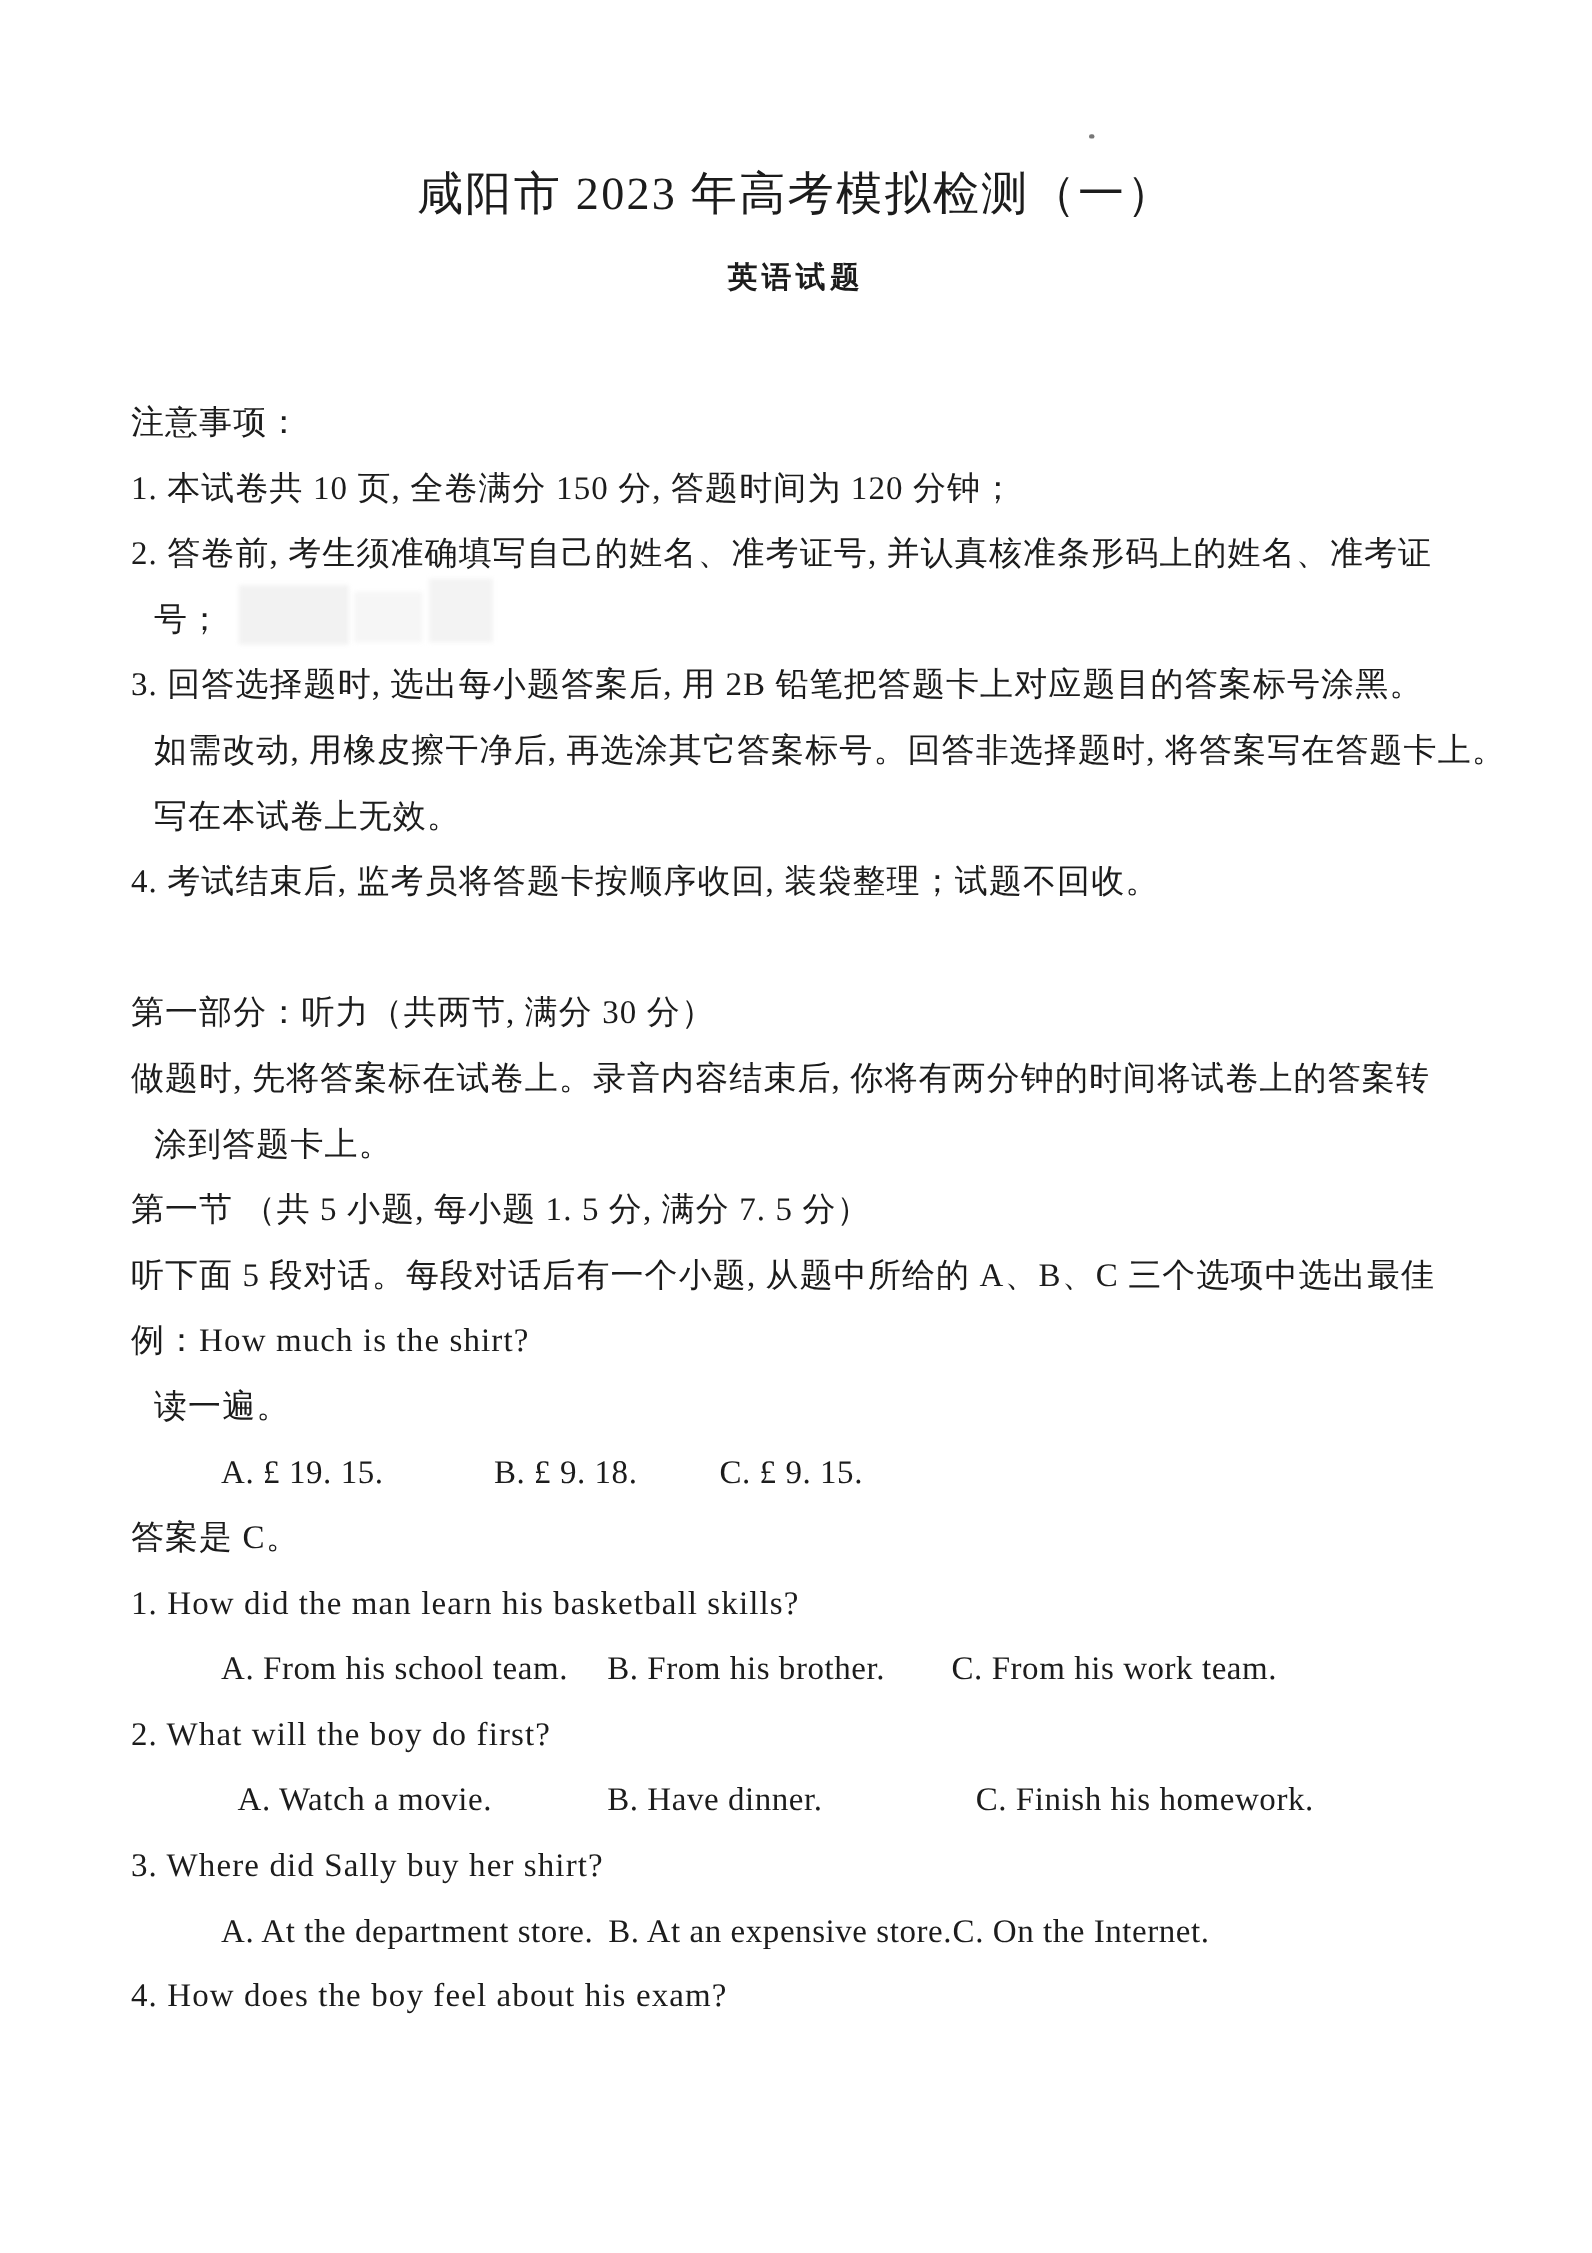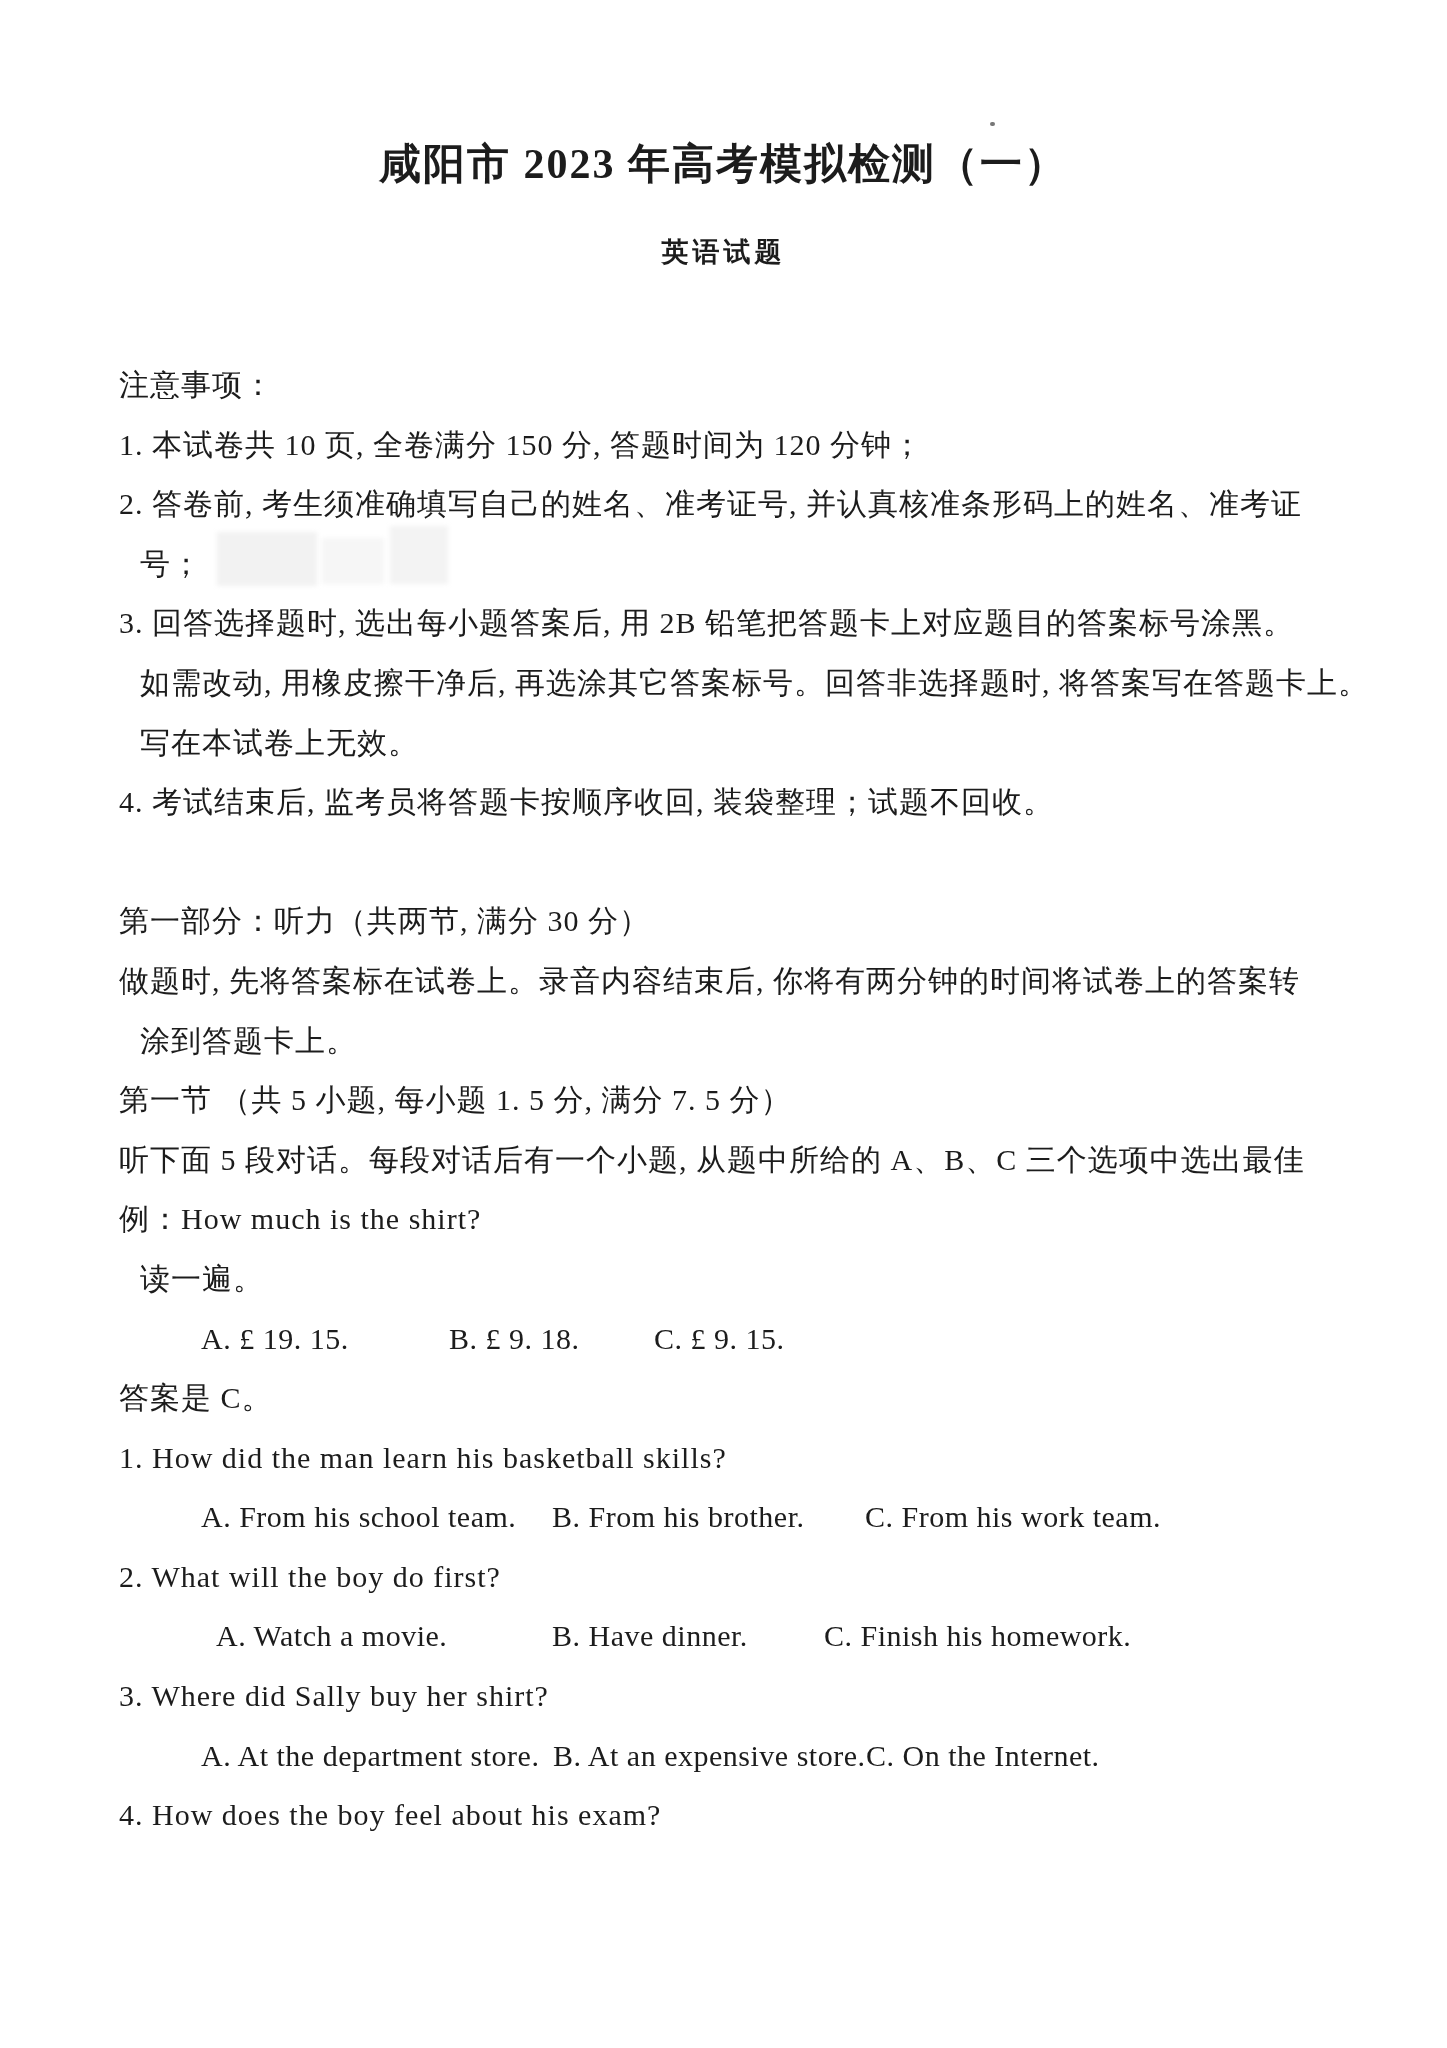--- a/index.html
+++ b/index.html
@@ -1,22 +1,22 @@
 <!DOCTYPE html>
 <html><head>
 <meta charset="utf-8">
 <style>
   html,body{margin:0;padding:0;background:#ffffff;}
   .page{
     position:relative;width:1447px;height:2048px;background:#ffffff;
     font-family:"Liberation Serif","DejaVu Serif",serif;color:#1c1c1c;overflow:hidden;
   }
   .title1{
-    position:absolute;top:136px;left:0;width:100%;text-align:center;
-    font-size:42px;font-weight:700;letter-spacing:2px;white-space:pre;
+    position:absolute;top:148px;left:0;width:100%;text-align:center;
+    font-size:42px;font-weight:400;letter-spacing:2px;white-space:pre;
   }
   .title2{
     position:absolute;top:234px;left:0;width:100%;text-align:center;
     font-size:27px;font-weight:700;letter-spacing:4px;white-space:pre;
   }
   .doc-body{position:absolute;top:355px;left:0;width:100%;}
   .line{
     position:relative;height:59.6px;line-height:59.6px;
     font-size:30px;letter-spacing:1px;white-space:pre;
   }
@@ -54,18 +54,18 @@
       <div class="line m">涂到答题卡上。</div>
       <div class="line p">第一节 （共 5 小题, 每小题 1. 5 分, 满分 7. 5 分）</div>
       <div class="line p">听下面 5 段对话。每段对话后有一个小题, 从题中所给的 A、B、C 三个选项中选出最佳</div>
       <div class="line p">例：How much is the shirt?</div>
       <div class="line m">读一遍。</div>
       <div class="line p"><span class="col" style="left: 201px;">A. £ 19. 15.</span><span class="col" style="left: 449px;">B. £ 9. 18.</span><span class="col" style="left: 654px;">C. £ 9. 15.</span></div>
       <div class="line p">答案是 C。</div>
       <div class="line p">1. How did the man learn his basketball skills?</div>
       <div class="line p"><span class="col" style="left: 201px;">A. From his school team.</span><span class="col" style="left: 552px;">B. From his brother.</span><span class="col" style="left: 865px;">C. From his work team.</span></div>
       <div class="line p">2. What will the boy do first?</div>
-      <div class="line p"><span class="col" style="left: 216px;">A. Watch a movie.</span><span class="col" style="left: 552px;">B. Have dinner.</span><span class="col" style="left: 824px; text-align: center;">C. Finish his homework.</span></div>
+      <div class="line p"><span class="col" style="left: 216px;">A. Watch a movie.</span><span class="col" style="left: 552px;">B. Have dinner.</span><span class="col" style="left: 887px; text-align: center;">C. Finish his homework.</span></div>
       <div class="line p">3. Where did Sally buy her shirt?</div>
       <div class="line p"><span class="col" style="left: 201px;">A. At the department store.</span><span class="col" style="left: 553px;">B. At an expensive store.</span><span class="col" style="left: 866px;">C. On the Internet.</span></div>
       <div class="line p">4. How does the boy feel about his exam?</div>
     </main>
 </div>
 
 </body></html>

